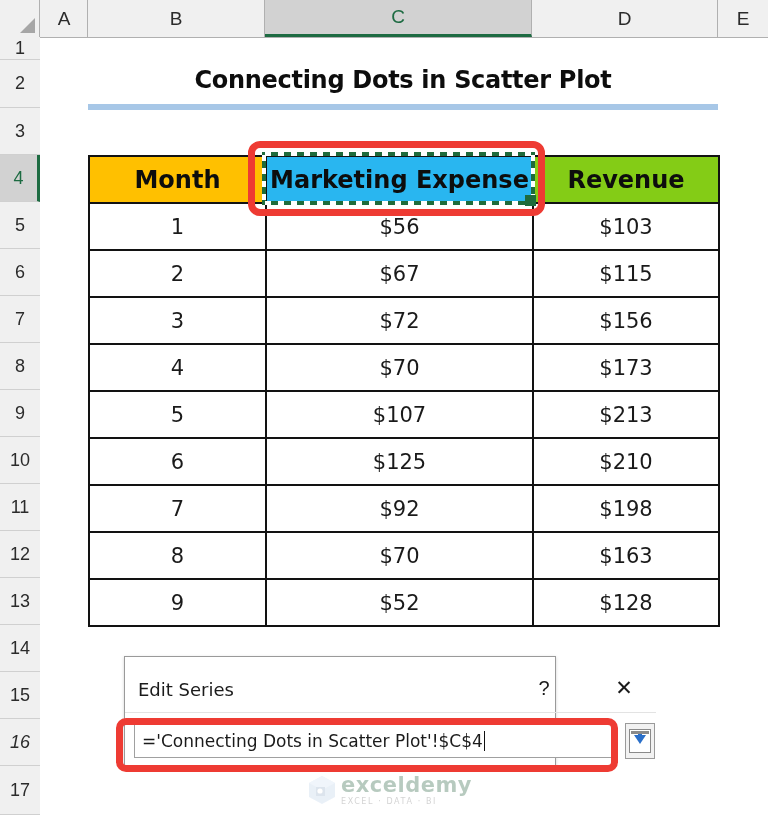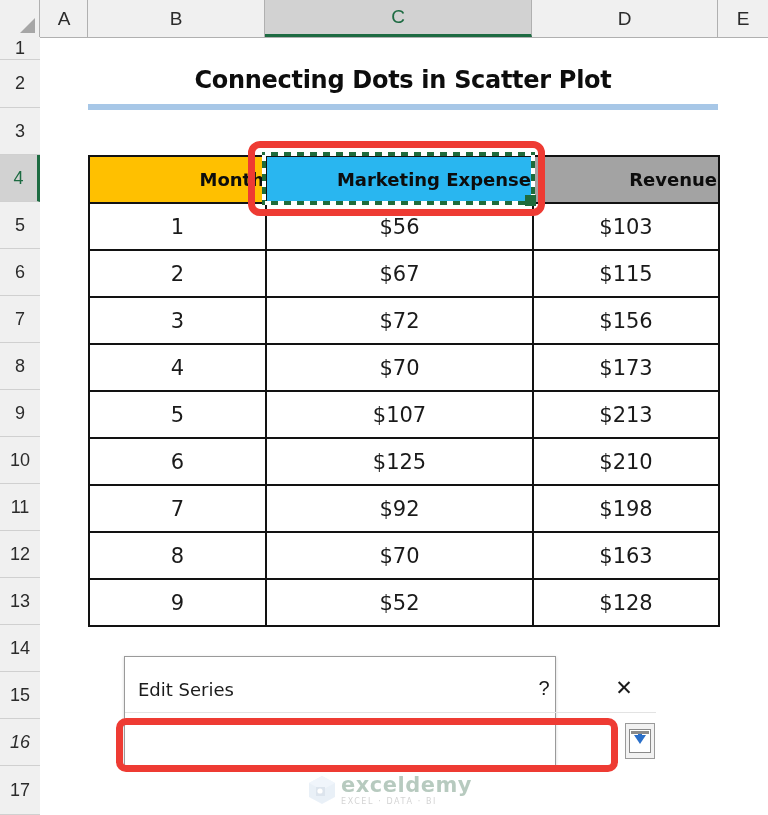--- a/index.html
+++ b/index.html
@@ -40,25 +40,25 @@
      text-align:center;font-size:24px;font-weight:bold;color:#0d0d0d;
      font-family:"DejaVu Sans", sans-serif;letter-spacing:-0.3px;}
   .title-rule{position:absolute;left:88px;top:104px;width:630px;height:6px;
      background:#a7c7e7;}
 
   
   .tbl{position:absolute;left:88px;top:155px;width:630px;border-collapse:collapse;
      table-layout:fixed;}
   .tbl td,.tbl th{border:2px solid #121212;box-sizing:border-box;
      text-align:center;font-family:"DejaVu Sans", sans-serif;}
-  .tbl th{height:47px;font-size:18px;font-weight:bold;color:#0d0d0d;text-align:right;}
+  .tbl th{height:47px;font-size:24px;font-weight:bold;color:#0d0d0d;}
   .tbl td{height:47px;font-size:21px;color:#1a1a1a;background:#ffffff;}
   .th-month{background:#ffc000;}
   .th-expense{background:#29b6f0;position:relative;}
-  .th-revenue{background:#a3a3a3;}
+  .th-revenue{background:#84cc16;}
   .c-month{width:177px;}
   .c-exp{width:267px;}
   .c-rev{width:186px;}
 
   
   .ants{position:absolute;left:262px;top:152px;width:273px;height:53px;
      box-sizing:border-box;border:4px solid #1f6b3b;pointer-events:none;z-index:6;}
   .ants:before{content:"";position:absolute;left:-4px;top:-4px;right:-4px;bottom:-4px;
      background-image:
        repeating-linear-gradient(to right,#ffffff 0 6px,transparent 6px 13px),
@@ -269,20 +269,26 @@
   </div>
 
   <div class="red-box"></div>
 
   <div class="dlg">
     <div class="dlg-title">Edit Series</div>
     <div class="dlg-help">?</div>
     <div class="dlg-close">✕</div>
     <div class="dlg-sep"></div>
 
+    <div class="ref-wrap">
+      <div class="ref-input">
+          <span>='Connecting Dots in Scatter Plot'!$C$4</span>
+          <span class="caret"></span>
+        </div>
+    </div>
 
     <div class="collapse-btn">
       <div class="collapse-inner">
         <span class="bar"></span>
         <span class="stem"></span>
         <span class="arw"></span>
       </div>
     </div>
   </div>
 

